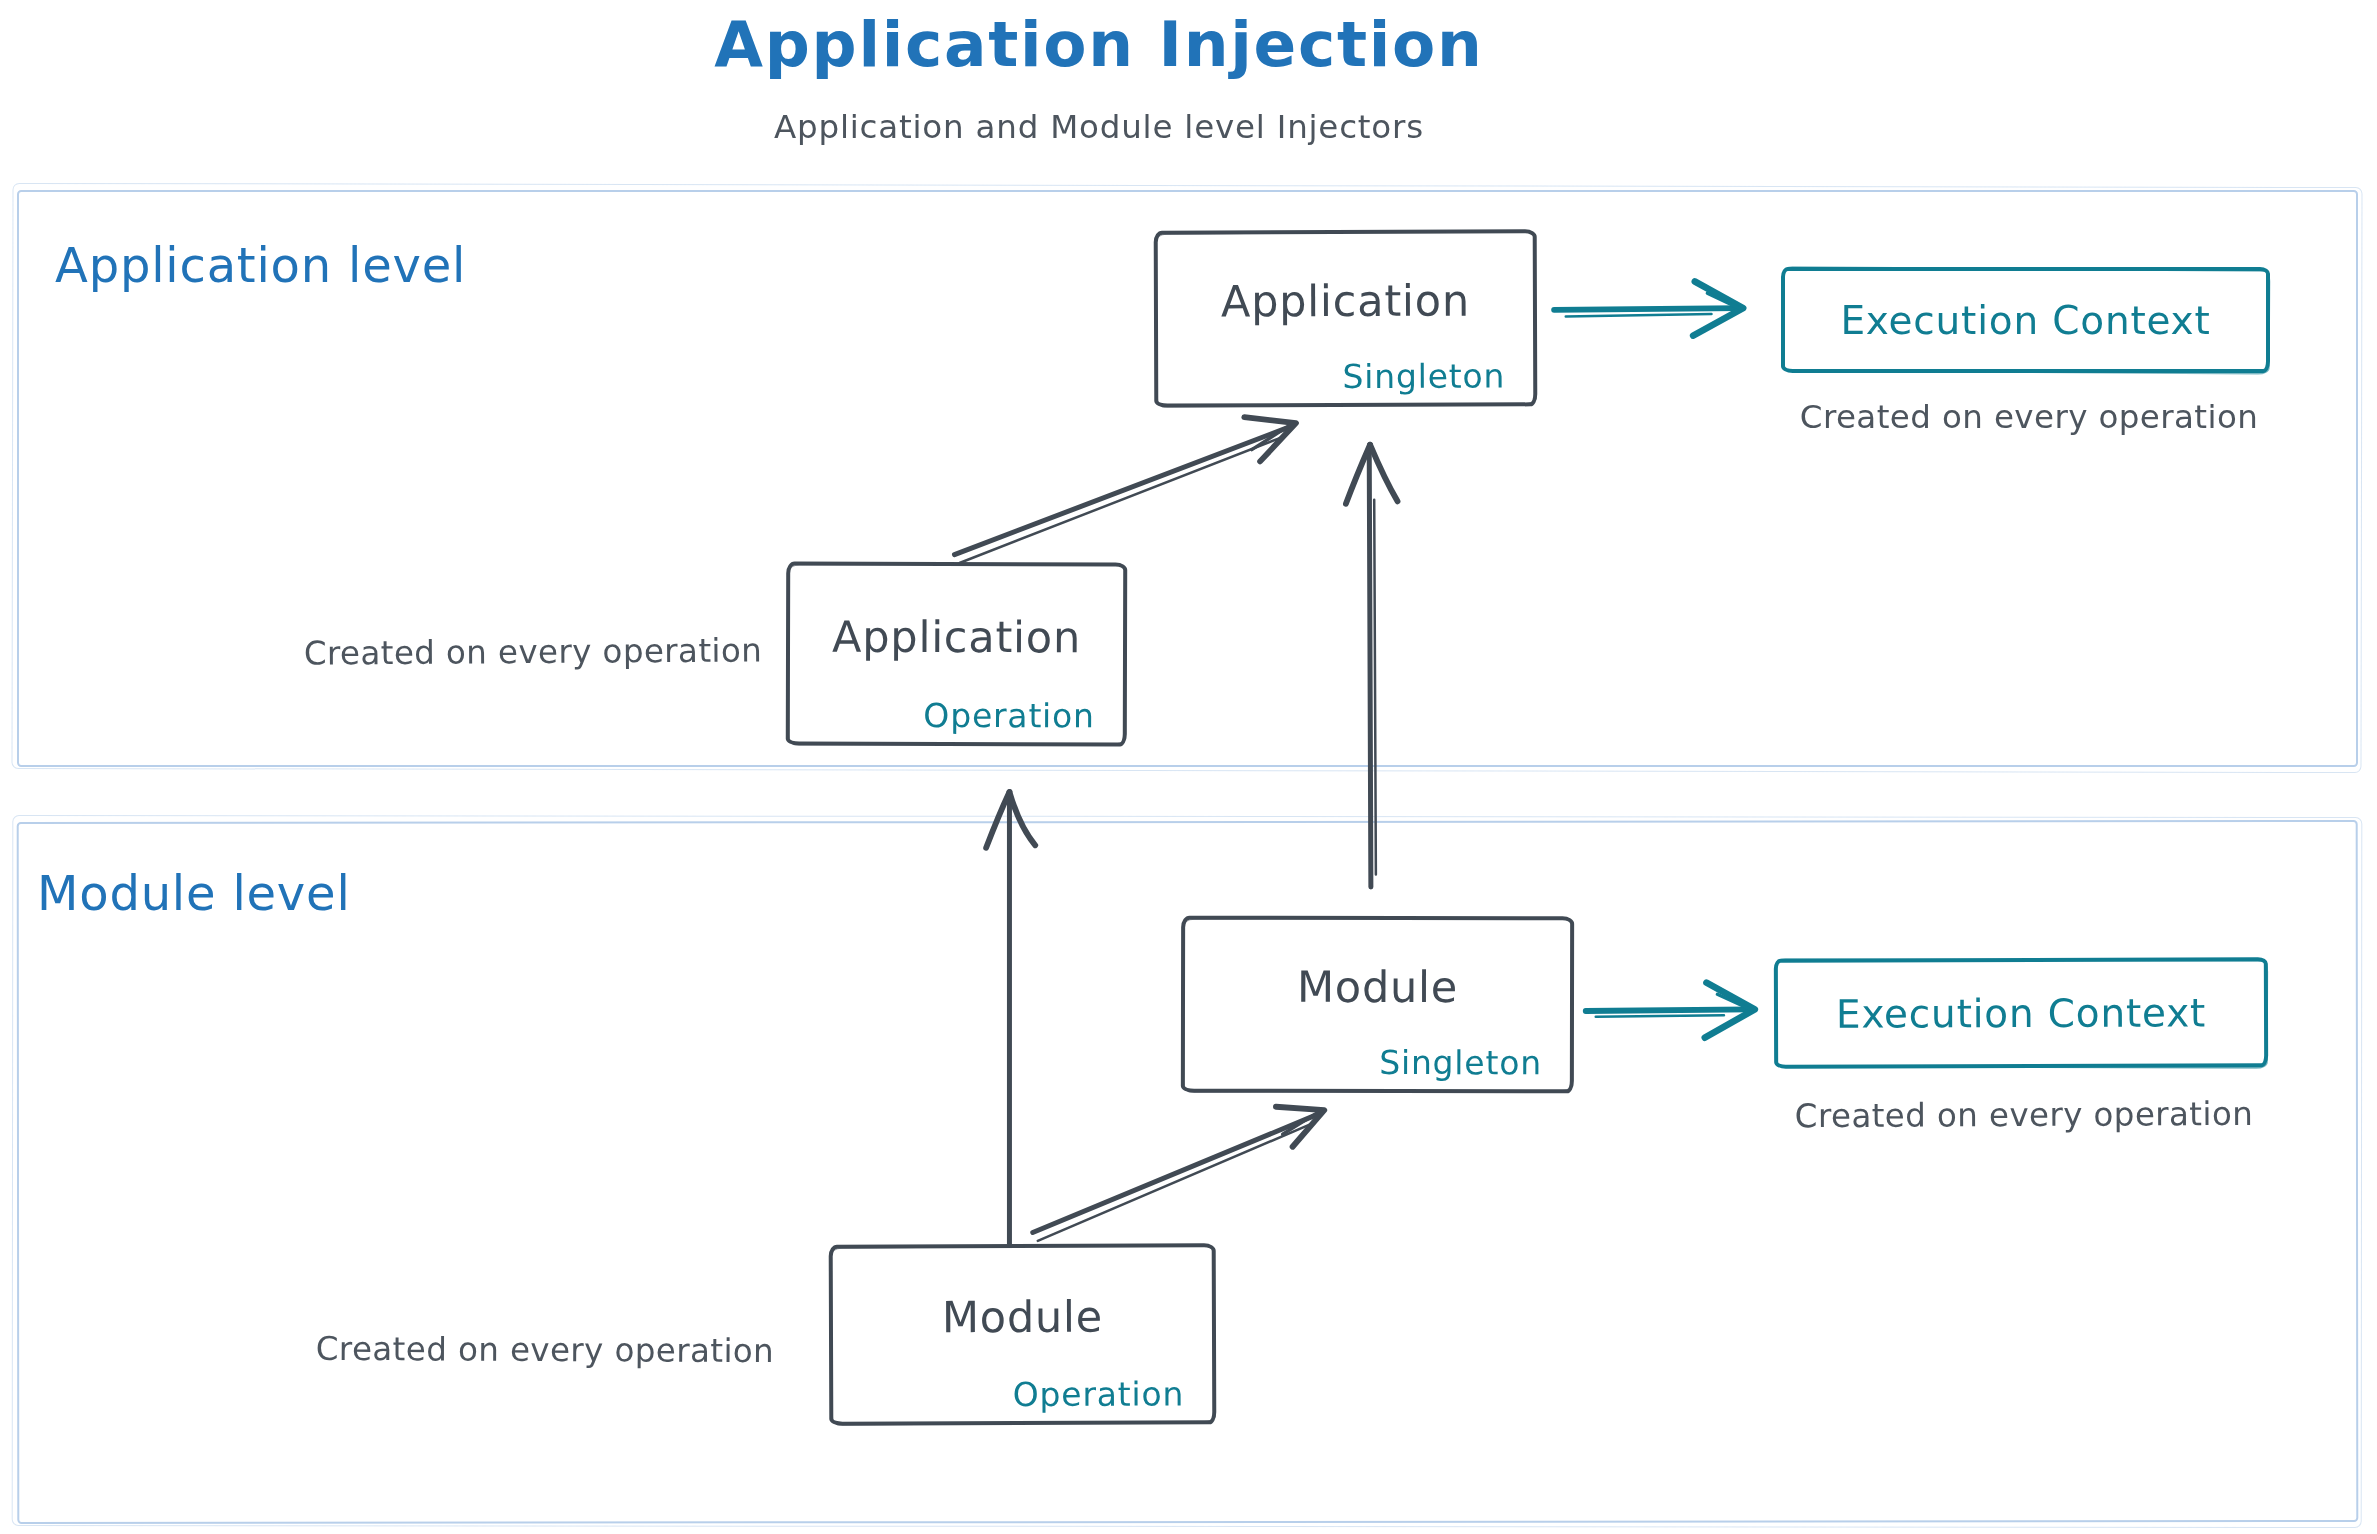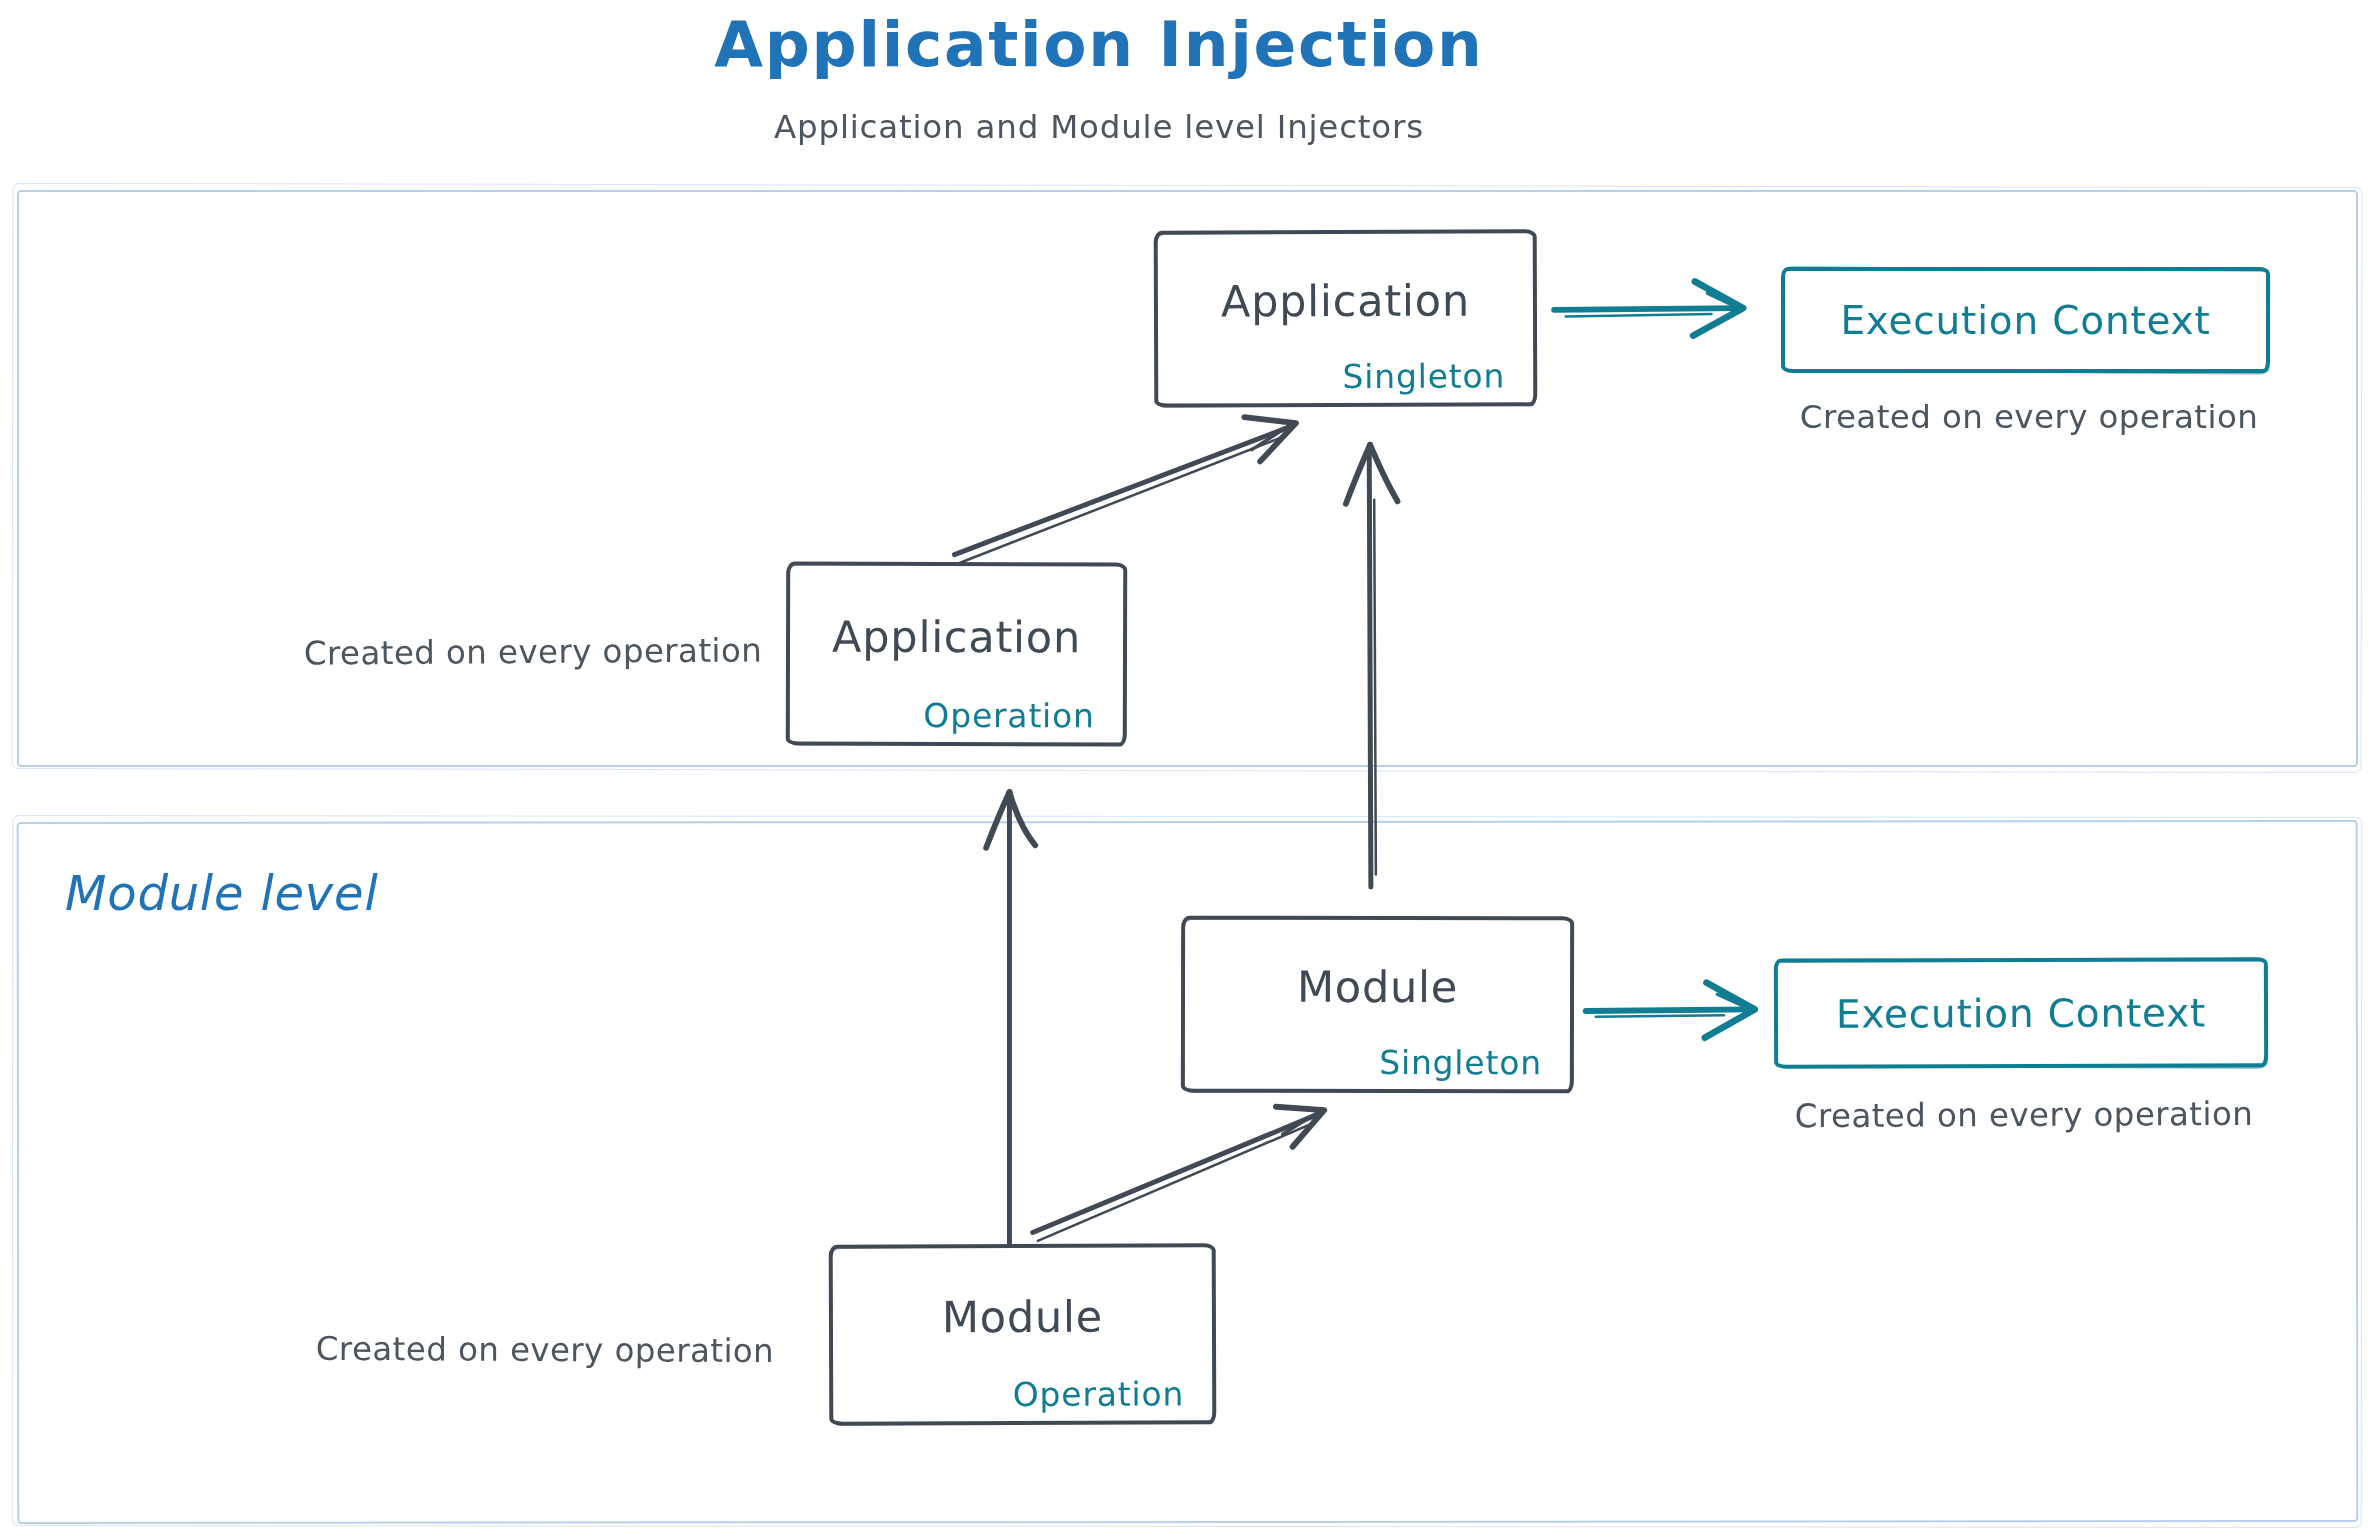--- a/index.html
+++ b/index.html
@@ -28,21 +28,21 @@
   .level-section{position:absolute;border:2.5px solid var(--section-border);border-radius:4.2px;background:transparent;}
   .level-section::after{
     content:"";position:absolute;inset:-6.7px;border:1.7px solid var(--section-border);
     opacity:.55;border-radius:6.7px;transform:rotate(.1deg);pointer-events:none;
   }
   #app-section{left:16.7px;top:190px;width:2337px;height:573px;}
   #module-section{left:16.7px;top:821px;width:2337px;height:698px;transform:rotate(-.05deg);}
 
   .level-label{position:absolute;font-size:48px;color:var(--title-blue);letter-spacing:0.8px;}
   #app-level-label{left:55px;top:237px;}
-  #module-level-label{left:65px;top:865px;font-style:italic;}
+  #module-level-label{left:37px;top:865px;}
 
   
   .node{position:absolute;border:4.2px solid var(--dark);background:#fff;
     border-radius:8.3px 11.7px 6.7px 13.3px / 11.7px 7.5px 12.5px 6.7px;}
   .node::after{
     content:"";position:absolute;inset:-2.5px;border:1.7px solid var(--dark);opacity:.45;
     border-radius:11.7px 6.7px 13.3px 7.5px / 7.5px 12.5px 6.7px 10.8px;transform:rotate(-.35deg);pointer-events:none;
   }
   .node-title{position:absolute;inset:0;display:flex;align-items:center;justify-content:center;
     padding-bottom:35px;font-size:43px;color:var(--dark);letter-spacing:0.8px;}
@@ -82,20 +82,21 @@
 <body>
 
 <div class="canvas">
 
   <div class="page-title">Application Injection</div>
   <div class="page-subtitle">Application and Module level Injectors</div>
 
   <div class="level-section" id="app-section"></div>
   <div class="level-section" id="module-section"></div>
 
+  <div class="level-label" id="app-level-label">Application level</div>
   <div class="level-label" id="module-level-label">Module level</div>
 
   <svg class="arrows" viewBox="0 0 2854 1842">
 
     <g>
       <path class="stroke-dark" stroke-width="6" d="M1146,666 L1550,512"></path>
       <path class="stroke-dark" stroke-width="3" d="M1152,676 L1542,524"></path>
       <path class="stroke-dark" stroke-width="7" d="M1513,554 L1556,508 L1494,501"></path>
       <path class="stroke-dark" stroke-width="4" d="M1503,540 L1548,511"></path>
     </g>

